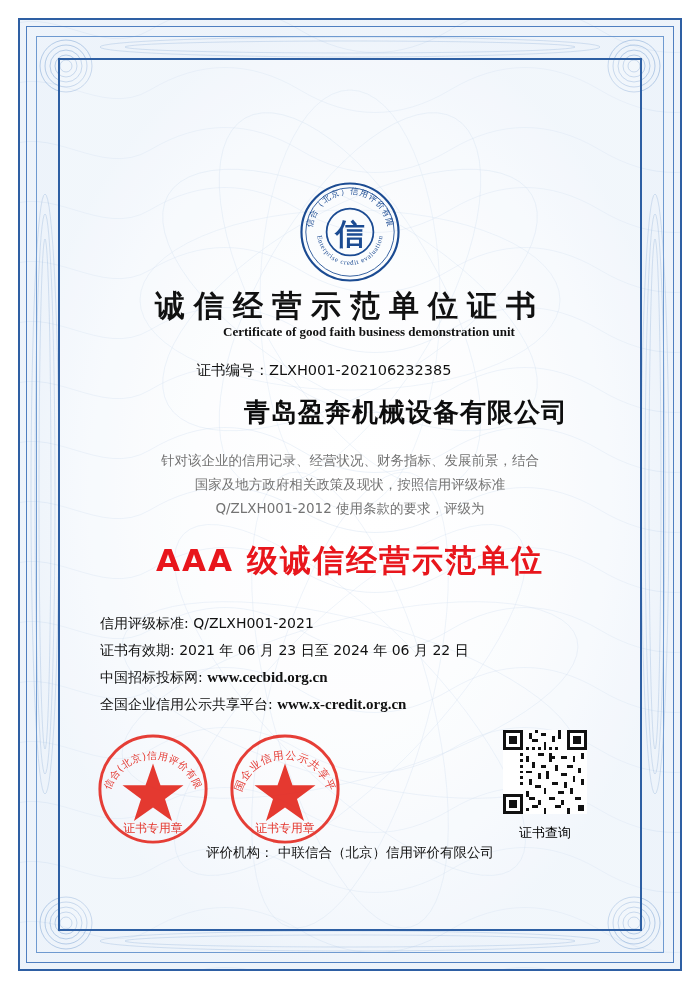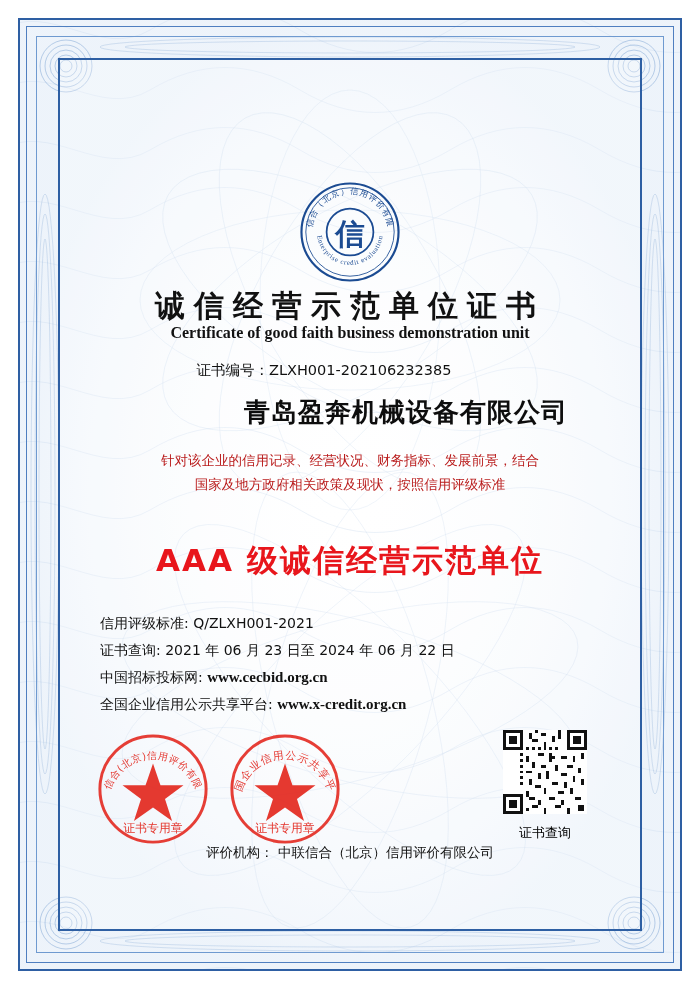--- a/index.html
+++ b/index.html
@@ -84,24 +84,25 @@
     font-size: 30px;
     font-weight: bold;
     letter-spacing: 9px;
     color: #111;
     font-family: "DejaVu Sans", sans-serif;
   }
   .title-en {
     position: absolute;
     left: 0; top: 266px;
     width: 584px;
-    font-size: 16px;
+    font-size: 13px;
     font-weight: bold;
     color: #111;
     font-family: "Liberation Serif", serif;
+    padding-left: 19px;
   }
 
   .cert-no {
     position: absolute;
     left: 0; top: 303px;
     width: 532px;
     font-size: 14.5px;
     color: #111;
     font-family: "DejaVu Sans", sans-serif;
   }
@@ -116,21 +117,21 @@
     color: #0d0d0d;
     font-family: "DejaVu Sans", sans-serif;
   }
 
   .body-text {
     position: absolute;
     left: 0; top: 390px;
     width: 584px;
     font-size: 13.5px;
     line-height: 24px;
-    color: #b91c1c;
+    color: #737373;
     font-family: "DejaVu Sans", sans-serif;
   }
   .body-text div { white-space: nowrap; }
 
   .award {
     position: absolute;
     left: 0; top: 482px;
     width: 584px;
     font-size: 31px;
     font-weight: bold;
@@ -310,31 +311,32 @@
 
     <div class="cert-no">
       <span>证书编号：</span><span>ZLXH001-202106232385</span>
     </div>
 
     <div class="company">青岛盈奔机械设备有限公司</div>
 
     <div class="body-text">
       <div>针对该企业的信用记录、经营状况、财务指标、发展前景，结合</div>
       <div>国家及地方政府相关政策及现状，按照信用评级标准</div>
+      <div>Q/ZLXH001-2012 使用条款的要求，评级为</div>
     </div>
 
     <div class="award">AAA 级诚信经营示范单位</div>
 
     <div class="details">
       <div class="row">
         <span>信用评级标准:</span>
         <span>Q/ZLXH001-2021</span>
       </div>
       <div class="row">
-        <span>证书查询:</span>
+        <span>证书有效期:</span>
         <span>2021 年 06 月 23 日至 2024 年 06 月 22 日</span>
       </div>
       <div class="row">
         <span>中国招标投标网:</span>
         <span class="url">www.cecbid.org.cn</span>
       </div>
       <div class="row">
         <span>全国企业信用公示共享平台:</span>
         <span class="url">www.x-credit.org.cn</span>
       </div>

